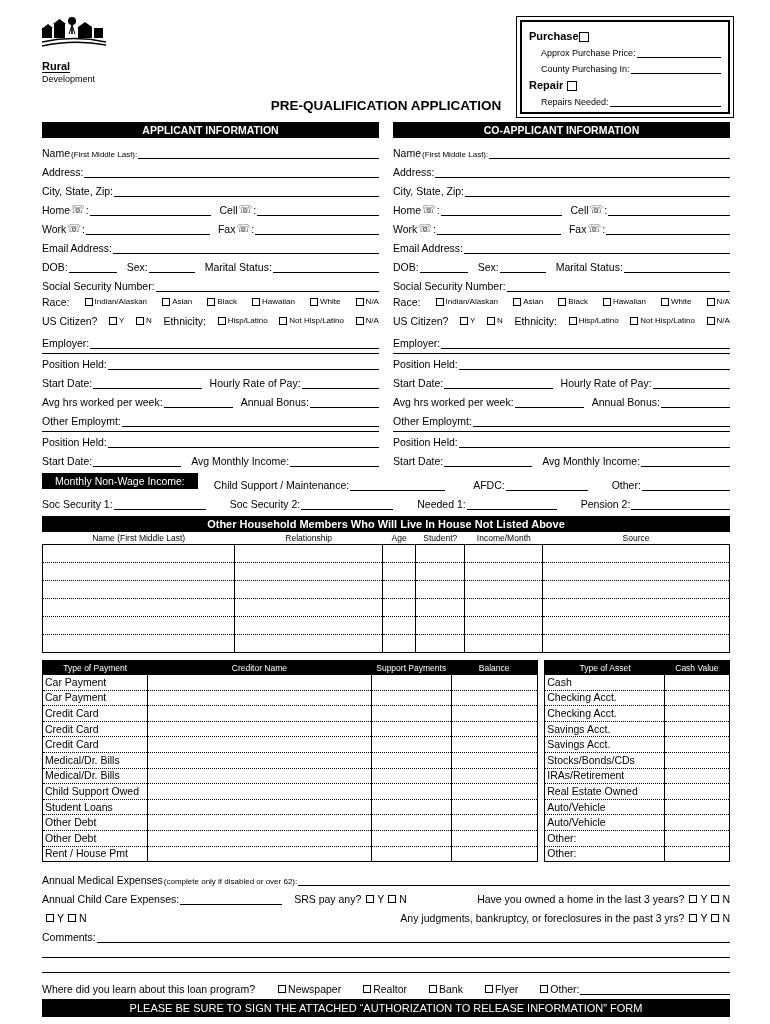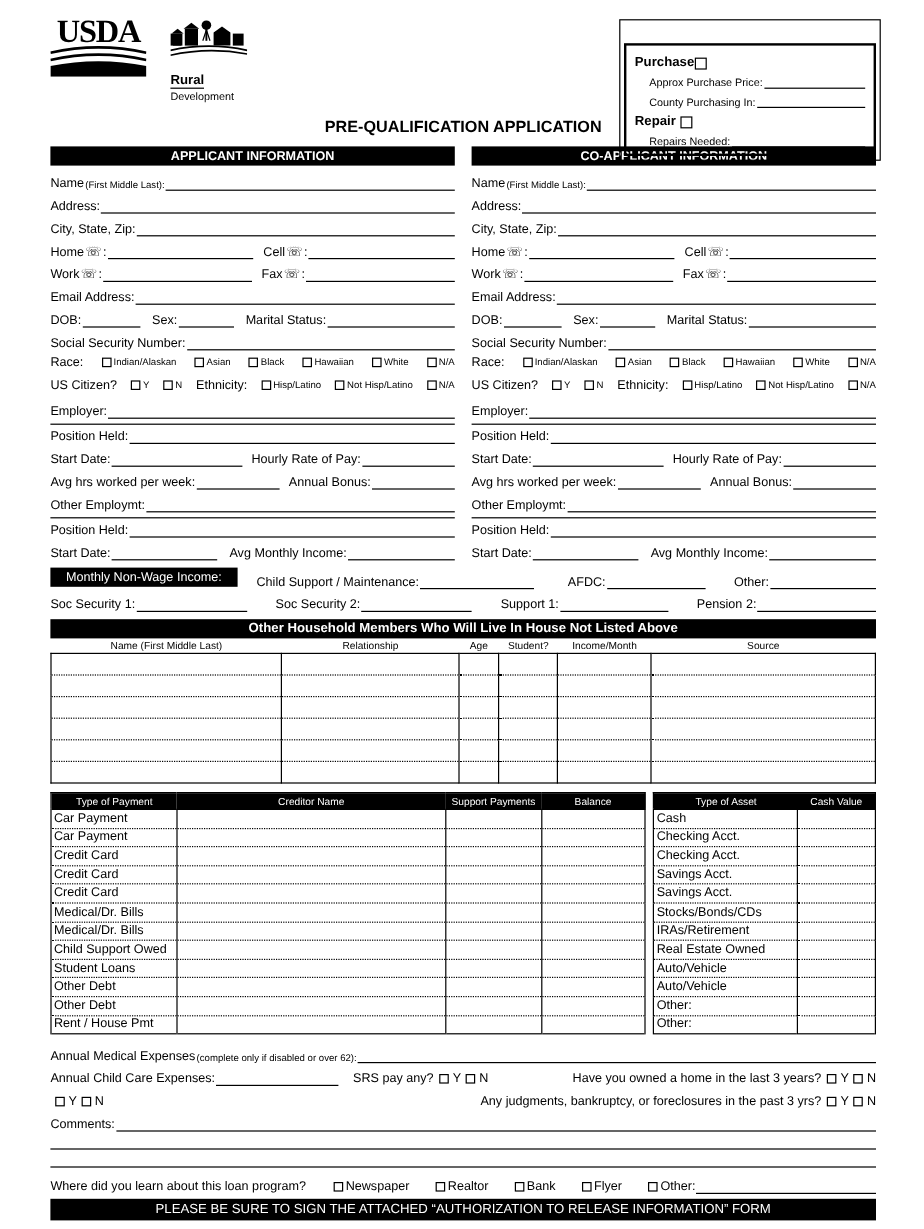--- a/index.html
+++ b/index.html
@@ -8,21 +8,21 @@
         overflow:hidden;background:#fff;}
   
   .topbar{position:relative;height:84px;}
   .logos{display:flex;gap:20px;align-items:flex-start;}
   .usda-logo{width:80px;text-align:center;}
   .usda-text{font-family:"Liberation Serif",serif;font-weight:bold;font-size:27px;line-height:24px;letter-spacing:-1px;}
   .rural-logo{width:66px;text-align:left;}
   .rural-name1{font-weight:bold;font-size:11px;line-height:11px;border-bottom:1px solid #000;display:inline-block;}
   .rural-name2{font-size:9px;line-height:10px;}
   .pr-box-outer{position:absolute;top:2px;right:-4px;width:218px;border:1px solid #000;padding:3px;box-sizing:border-box;}
-  .pr-box{border:2px solid #000;padding:3px 7px 5px 7px;margin-top:16px;}
+  .pr-box{border:2px solid #000;padding:3px 7px 5px 7px;}
   .pr-row{display:flex;align-items:flex-end;font-size:9px;height:16px;white-space:nowrap;}
   .pr-head{font-weight:bold;font-size:11px;}
   .pr-indent{padding-left:12px;}
   .title{text-align:center;font-weight:bold;font-size:13.5px;margin:0 0 9px 0;}
   
   .cb{display:inline-block;width:8px;height:8px;border:1.4px solid #000;box-sizing:border-box;
       margin:0 2px 0 0;vertical-align:-1px;background:#fff;flex:none;}
   .fill{flex:1;border-bottom:1px solid #000;height:14px;min-width:10px;}
   .frow{display:flex;align-items:flex-end;height:19px;font-size:10.5px;white-space:nowrap;}
   .lbl{flex:none;padding-right:1px;}
@@ -67,28 +67,20 @@
   .revised{position:absolute;right:52px;bottom:16px;font-size:7px;}
   .phone{font-size:11px;}
 </style>
 </head>
 <body>
 
 <div class="page">
 
   <div class="topbar">
     <div class="logos">
-      <div class="usda-logo">
-        <div class="usda-text">USDA</div>
-        <svg width="80" height="26" viewBox="0 0 80 26">
-          <path d="M0,6 Q40,-3 80,6" stroke="#000" stroke-width="2.2" fill="none"></path>
-          <path d="M0,12 Q40,3 80,12" stroke="#000" stroke-width="2.2" fill="none"></path>
-          <path d="M0,17 Q40,9 80,17 L80,26 L0,26 Z" fill="#000"></path>
-        </svg>
-      </div>
       <div class="rural-logo">
         <svg width="64" height="38" viewBox="0 0 64 38">
           <rect x="2" y="14" width="8" height="10" fill="#000"></rect>
           <polygon points="1,14 6,10 11,14" fill="#000"></polygon>
           <rect x="12" y="10" width="11" height="14" fill="#000"></rect>
           <polygon points="11,10 17.5,5 24,10" fill="#000"></polygon>
           <circle cx="30" cy="7" r="4" fill="#000"></circle>
           <rect x="29.2" y="10" width="1.6" height="10" fill="#000"></rect>
           <line x1="27" y1="20" x2="30" y2="11" stroke="#000" stroke-width="1"></line>
           <line x1="33" y1="20" x2="30" y2="11" stroke="#000" stroke-width="1"></line>
@@ -423,21 +415,21 @@
     <span class="lbl" style="padding-left:28px;">AFDC:</span>
       <span class="fill" style="flex:none;width:82px;"></span>
     <span class="lbl" style="padding-left:24px;">Other:</span>
       <span class="fill"></span>
   </div>
   <div class="nw2">
     <span class="lbl">Soc Security 1:</span>
       <span class="fill" style="flex:none;width:92px;"></span>
     <span class="lbl" style="padding-left:24px;">Soc Security 2:</span>
       <span class="fill" style="flex:none;width:92px;"></span>
-    <span class="lbl" style="padding-left:24px;">Support 1:</span>
+    <span class="lbl" style="padding-left:24px;">Needed 1:</span>
       <span class="fill" style="flex:none;width:90px;"></span>
     <span class="lbl" style="padding-left:24px;">Pension 2:</span>
       <span class="fill"></span>
   </div>
 
   <div class="hh-bar">Other Household Members Who Will Live In House Not Listed Above</div>
   <table class="hh-table">
     <colgroup>
         <col style="width:28%">
         <col style="width:21.5%">

